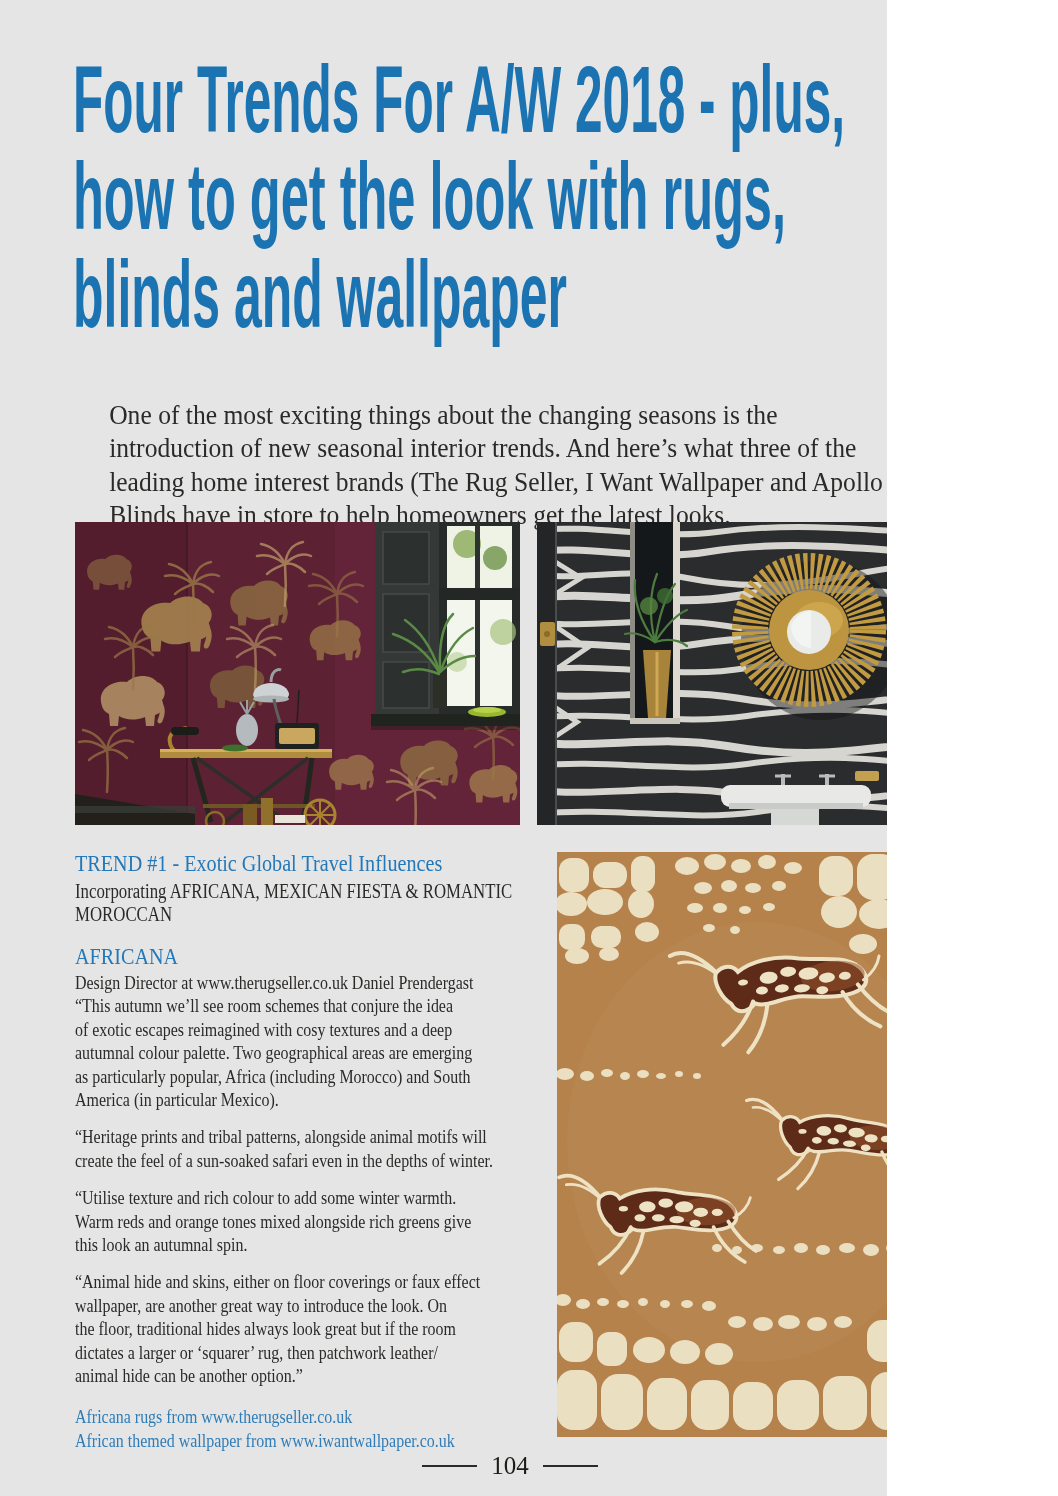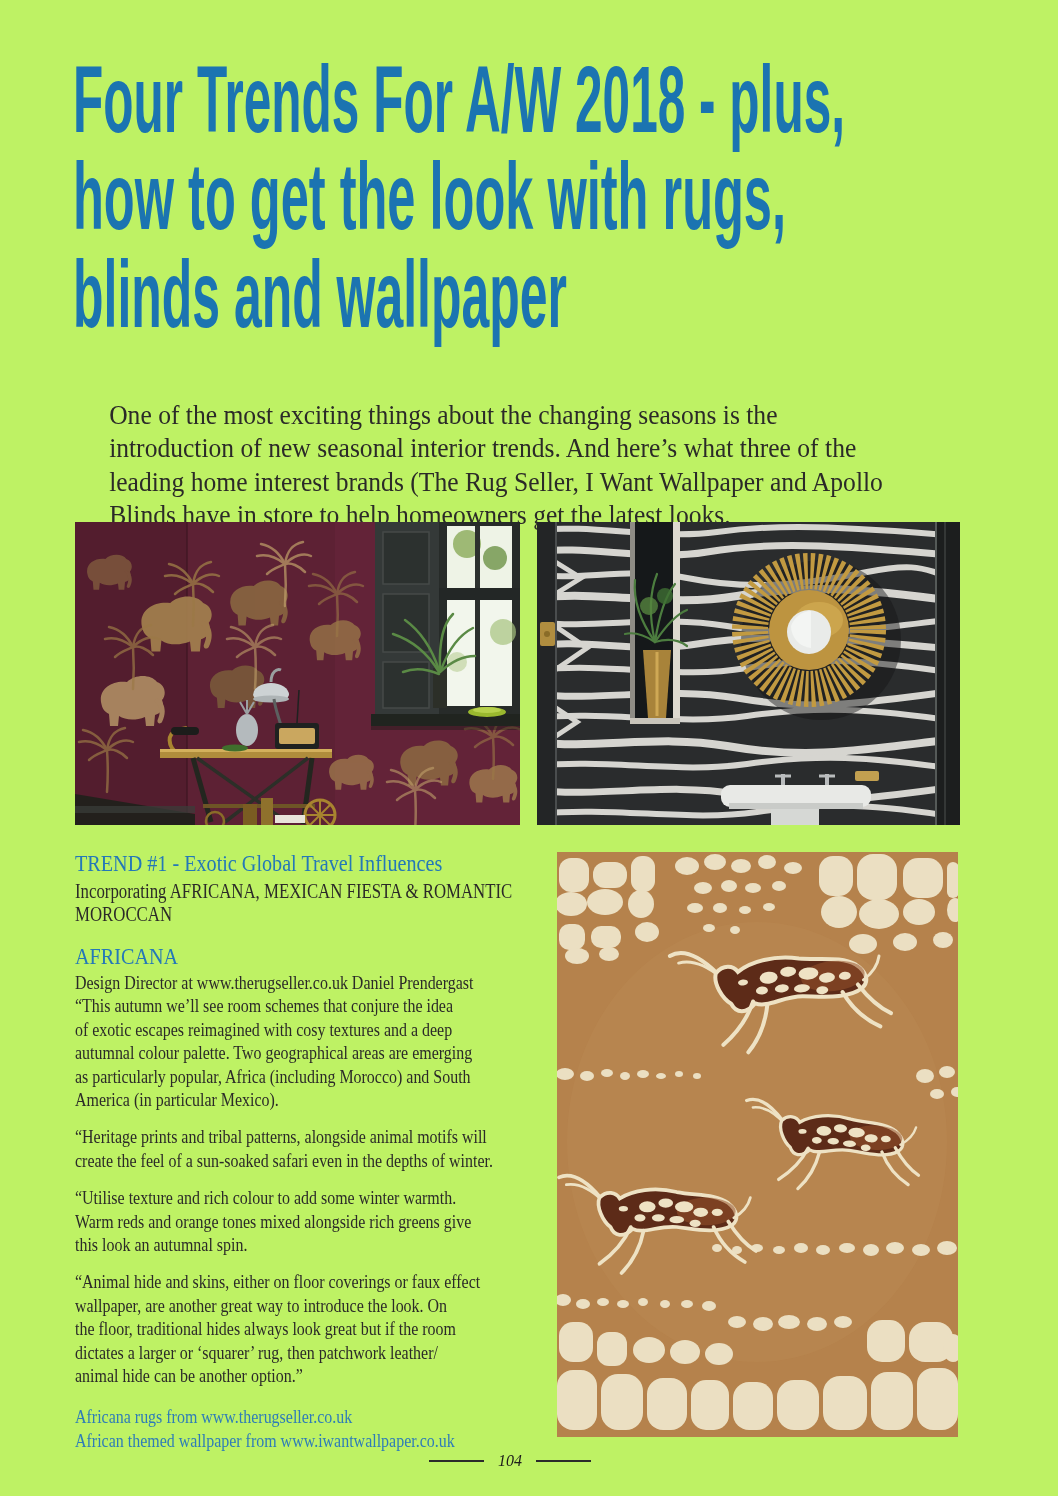--- a/index.html
+++ b/index.html
@@ -1,16 +1,16 @@
 <!DOCTYPE html>
 <html><head>
 <meta charset="utf-8">
 <style>
   html,body{margin:0;padding:0;background:#ffffff;}
-  .page{position:relative;width:1058px;height:1496px;background:#bef264;
+  .page{position:relative;width:887px;height:1496px;background:#e5e5e5;
         font-family:"Liberation Serif", serif;color:#2b2a28;overflow:hidden;}
 
   .headline-svg{position:absolute;left:73px;top:57px;}
   .intro{position:absolute;left:75px;top:370px;width:975px;
          font-size:27.5px;line-height:33.5px;transform:scaleX(0.93);
          white-space:pre-line;}
 
   .photo-row{position:absolute;left:75px;top:522px;display:flex;gap:17px;}
   .photo{display:block;}
 
@@ -20,21 +20,21 @@
   .section-heading{font-size:24px;line-height:26px;font-weight:normal;color:#2478b8;margin:0 0 2px 0;}
   .body-par{font-size:19px;line-height:23.4px;margin:0 0 14px 0;white-space:pre-line;}
   .links{margin-top:17px;font-size:19px;line-height:24.5px;}
   .links a{color:#2e7cb8;text-decoration:none;display:block;}
 
   .rug-wrap{position:absolute;left:557px;top:852px;}
 
   .footer{position:absolute;top:1452px;left:0;width:1020px;display:flex;
           justify-content:center;align-items:center;gap:14px;}
   .footer-rule{display:inline-block;width:55px;height:2px;background:#2b2b2b;}
-  .page-number{font-style:italic;font-size:16px;color:#1d1d1b;}
+  .page-number{font-size:25px;color:#1d1d1b;}
 </style>
 </head>
 <body>
 
 <div class="page">
 
   <svg class="headline-svg" width="880" height="295">
     <text x="0" y="75" font-family="Liberation Sans, sans-serif" font-weight="bold" font-size="95" fill="#1b74b1" textLength="772" lengthAdjust="spacingAndGlyphs">Four Trends For A/W 2018 - plus,</text>
     <text x="0" y="172" font-family="Liberation Sans, sans-serif" font-weight="bold" font-size="95" fill="#1b74b1" textLength="713" lengthAdjust="spacingAndGlyphs">how to get the look with rugs,</text>
     <text x="0" y="270" font-family="Liberation Sans, sans-serif" font-weight="bold" font-size="95" fill="#1b74b1" textLength="494" lengthAdjust="spacingAndGlyphs">blinds and wallpaper</text>

